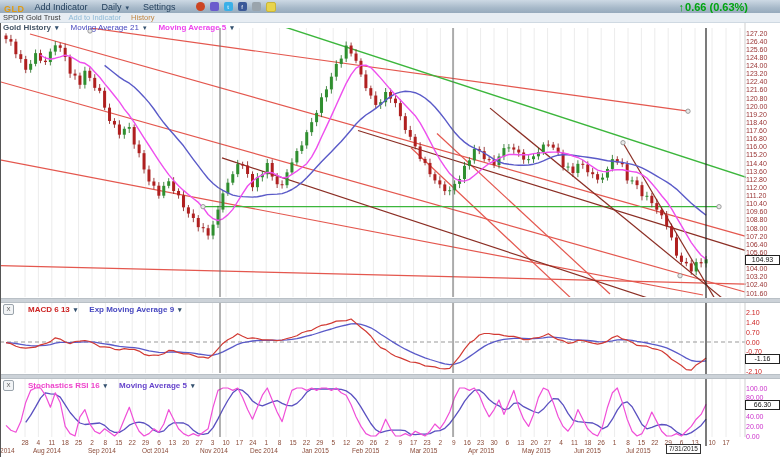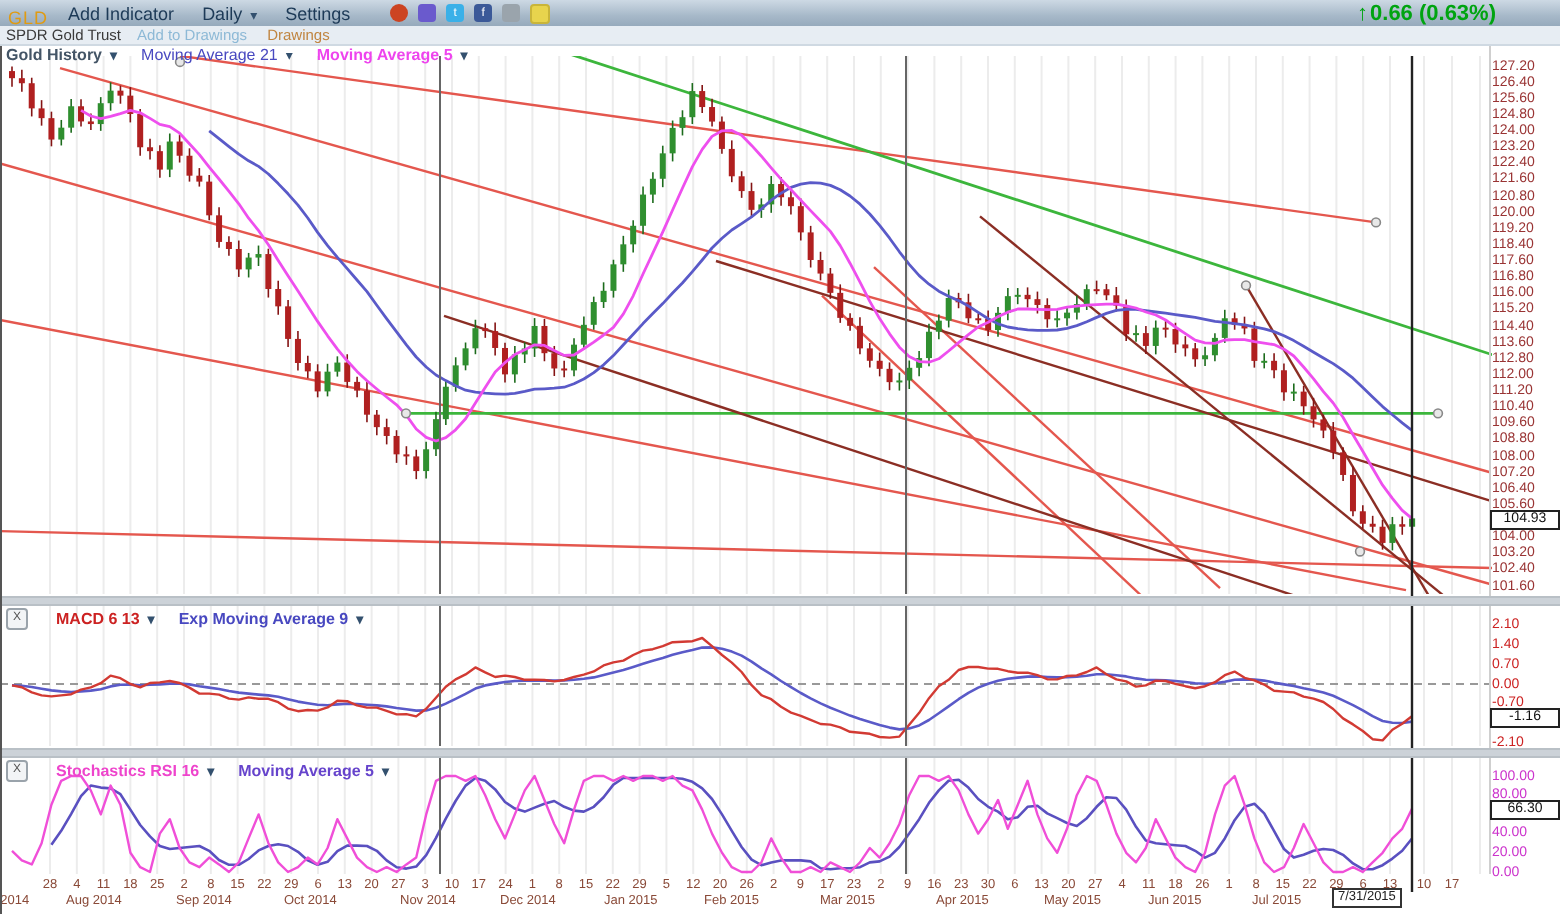--- a/index.html
+++ b/index.html
@@ -2,21 +2,21 @@
 <html><head>
 <meta charset="utf-8">
 <style>
   html,body{margin:0;padding:0;background:#fff;}
   body{width:780px;height:457px;position:relative;overflow:hidden;
        font-family:"Liberation Sans",sans-serif;-webkit-font-smoothing:antialiased;}
   
   .topbar{position:absolute;left:0;top:0;width:780px;height:13px;
     background:linear-gradient(#cdd9e4,#a7b9c9 60%,#96aabc);border-bottom:1px solid #7e93a8;
     display:flex;align-items:center;font-size:9px;color:#1d3a57;z-index:30;}
-  .topbar .sym{color:#e09b12;font-weight:normal;margin:4px 10px 0 4px;letter-spacing:.5px;}
+  .topbar .sym{color:#e09b12;font-weight:bold;margin:4px 10px 0 4px;letter-spacing:.5px;}
   .topbar .mi{margin-right:14px;cursor:default;}
   .dd::after{content:"▾";font-size:7px;color:#33506e;margin-left:4px;}
   .icons{display:flex;gap:5px;margin-left:6px;align-items:center;}
   .ticon{width:9px;height:9px;border-radius:2px;font-size:6px;color:#fff;
          display:flex;align-items:center;justify-content:center;}
   .chg{position:absolute;right:32px;top:1px;color:#00a410;font-weight:bold;font-size:11px;}
   .chg::before{content:"↑";color:#00a410;font-weight:bold;margin-right:1px;}
   
   .subbar{position:absolute;left:0;top:13px;width:780px;height:9px;background:#e7edf3;
     border-bottom:1px solid #cfd9e2;display:flex;align-items:center;font-size:7.5px;z-index:30;}
@@ -54,22 +54,22 @@
     <div class="ticon" style="background:#3ab0e8;">t</div>
     <div class="ticon" style="background:#3b5998;">f</div>
     <div class="ticon" style="background:#9aa4ac;"></div>
     <div class="ticon" style="background:#e8d44d;border:1px solid #c9b53a;width:8px;height:8px;"></div>
   </div>
   <span class="chg">0.66 (0.63%)</span>
 </div>
 
 <div class="subbar">
   <span class="nm">SPDR Gold Trust</span>
-  <span class="atp">Add to Drawings</span>
-  <span class="drw">Drawings</span>
+  <span class="atp">Add to Indicator</span>
+  <span class="drw">History</span>
 </div>
 
 <div class="panelhdr" style="left:3px;top:23px;">
   <span class="dd" style="color:#445566;font-weight:bold;">Gold History</span>
   <span class="dd" style="color:#4848c0;font-weight:normal;">Moving Average 21</span>
   <span class="dd" style="color:#ee44ee;font-weight:bold;">Moving Average 5</span>
 </div>
 
 <div class="panelhdr" style="left:3px;top:304px;">
   <span class="xbtn">X</span>

